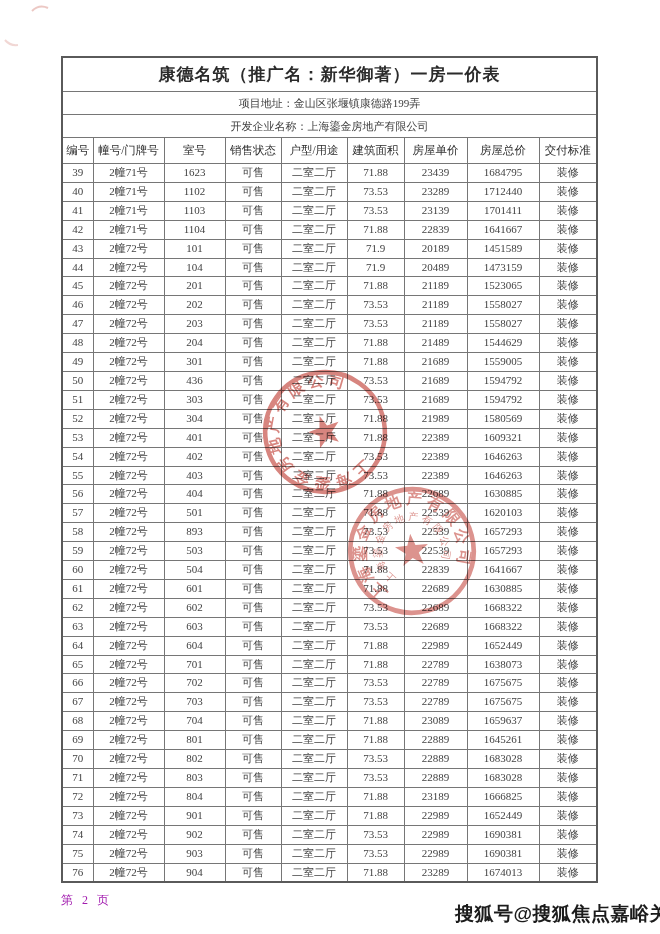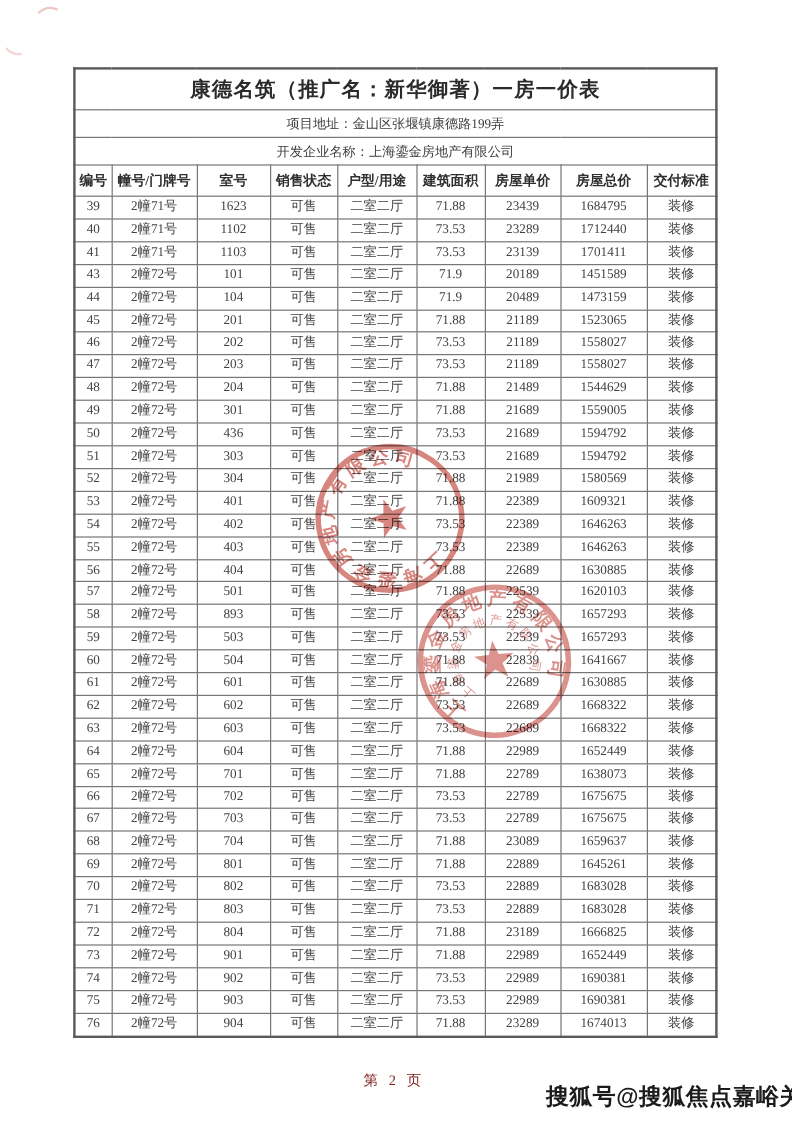--- a/index.html
+++ b/index.html
@@ -7,29 +7,29 @@
   .page{position:relative;width:660px;height:934px;background:#fff;
         font-family:"Liberation Serif","DejaVu Serif",serif;color:#3c3c3c;}
 
   table.price{position:absolute;left:61px;top:56px;width:535px;
               border-collapse:collapse;table-layout:fixed;
               border:2px solid #5a5a5a;}
   table.price td,table.price th{border:1px solid #767676;text-align:center;
               padding:0;overflow:hidden;white-space:nowrap;}
   .title-cell{height:33px;font-size:17px;font-weight:bold;letter-spacing:1px;color:#2b2b2b;}
   .meta-cell{height:22px;font-size:11px;color:#3e3e3e;}
-  tr.cols th{height:25px;font-size:11.5px;font-weight:bold;color:#2f2f2f;text-align:center;}
+  tr.cols th{height:25px;font-size:11.5px;font-weight:normal;color:#2f2f2f;text-align:center;}
   tbody.rows td{height:17.9px;line-height:17.9px;font-size:11px;color:#424242;}
 
   .stamp{position:absolute;mix-blend-mode:multiply;color:#bf3a30;}
   #stamp1{left:260px;top:367px;width:130px;height:130px;opacity:.62;transform:rotate(125deg);}
   #stamp2{left:345px;top:484px;width:134px;height:134px;opacity:.55;transform:rotate(-150deg);}
 
-  .page-num{position:absolute;top:892px;left:61px;width:535px;text-align:center;
-            font-size:12px;color:#7f1d1d;letter-spacing:3px;}
+  .page-num{position:absolute;top:892px;left:61px;width:535px;text-align:left;
+            font-size:12px;color:#a21caf;letter-spacing:3px;}
   .watermark{position:absolute;top:901px;left:455px;font-size:19px;font-weight:bold;
              font-family:"Liberation Sans","DejaVu Sans",sans-serif;color:#1b1b1b;
              letter-spacing:0.5px;white-space:nowrap;
              text-shadow:1px 1px 0 #fff,-1px -1px 0 #fff,1px -1px 0 #fff,-1px 1px 0 #fff;}
   .corner-marks{position:absolute;left:0;top:0;}
 </style>
 </head>
 <body>
 
 <div class="page">
@@ -101,20 +101,31 @@
           <td>2幢71号</td>
           <td>1103</td>
           <td>可售</td>
           <td>二室二厅</td>
           <td>73.53</td>
           <td>23139</td>
           <td>1701411</td>
           <td>装修</td>
         </tr>
         <tr>
+          <td>42</td>
+          <td>2幢71号</td>
+          <td>1104</td>
+          <td>可售</td>
+          <td>二室二厅</td>
+          <td>71.88</td>
+          <td>22839</td>
+          <td>1641667</td>
+          <td>装修</td>
+        </tr>
+        <tr>
           <td>43</td>
           <td>2幢72号</td>
           <td>101</td>
           <td>可售</td>
           <td>二室二厅</td>
           <td>71.9</td>
           <td>20189</td>
           <td>1451589</td>
           <td>装修</td>
         </tr>

